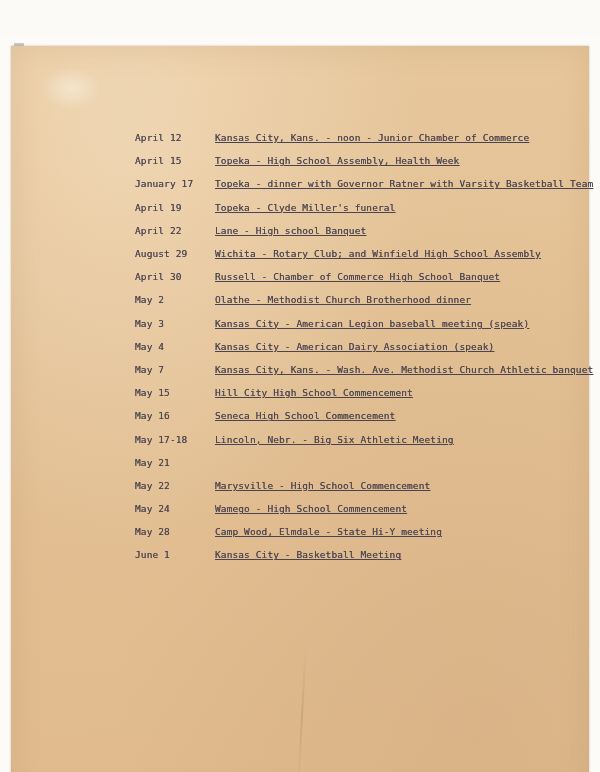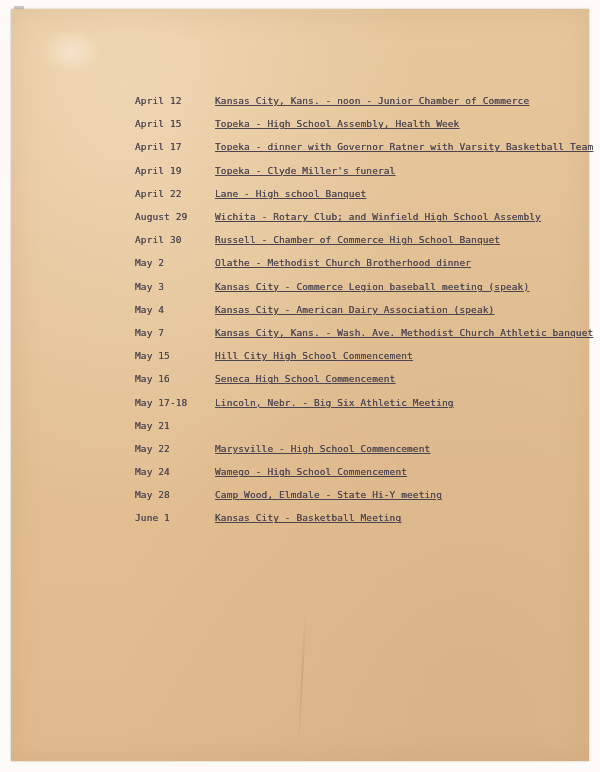--- a/index.html
+++ b/index.html
@@ -9,20 +9,21 @@
     height: 772px;
     position: relative;
     background: #fbfaf6;
     font-family: "DejaVu Sans Mono", "Liberation Mono", monospace;
     overflow: hidden;
   }
   .scan-frame {
     position: absolute;
     inset: 0;
     background: #fcfbf8;
+    margin-top: 37px;
   }
   .corner-mark {
     position: absolute;
     left: 14px;
     top: 6px;
     width: 10px;
     height: 10px;
     background: #9a9a98;
     opacity: 0.55;
     border-radius: 1px;
@@ -99,21 +100,21 @@
           <span class="date">April 12</span>
           <span class="event">Kansas City, Kans. - noon - Junior Chamber of Commerce</span>
         </div>
 
         <div class="row">
           <span class="date">April 15</span>
           <span class="event">Topeka - High School Assembly, Health Week</span>
         </div>
 
         <div class="row">
-          <span class="date">April 17</span>
+          <span class="date">January 17</span>
           <span class="event">Topeka - dinner with Governor Ratner with Varsity Basketball Team</span>
         </div>
 
         <div class="row">
           <span class="date">April 19</span>
           <span class="event">Topeka - Clyde Miller's funeral</span>
         </div>
 
         <div class="row">
           <span class="date">April 22</span>
@@ -131,21 +132,21 @@
           <span class="event">Russell - Chamber of Commerce High School Banquet</span>
         </div>
 
         <div class="row">
           <span class="date">May 2</span>
           <span class="event">Olathe - Methodist Church Brotherhood dinner</span>
         </div>
 
         <div class="row">
           <span class="date">May 3</span>
-          <span class="event">Kansas City - Commerce Legion baseball meeting (speak)</span>
+          <span class="event">Kansas City - American Legion baseball meeting (speak)</span>
         </div>
 
         <div class="row">
           <span class="date">May 4</span>
           <span class="event">Kansas City - American Dairy Association (speak)</span>
         </div>
 
         <div class="row">
           <span class="date">May 7</span>
           <span class="event">Kansas City, Kans. - Wash. Ave. Methodist Church Athletic banquet</span>

